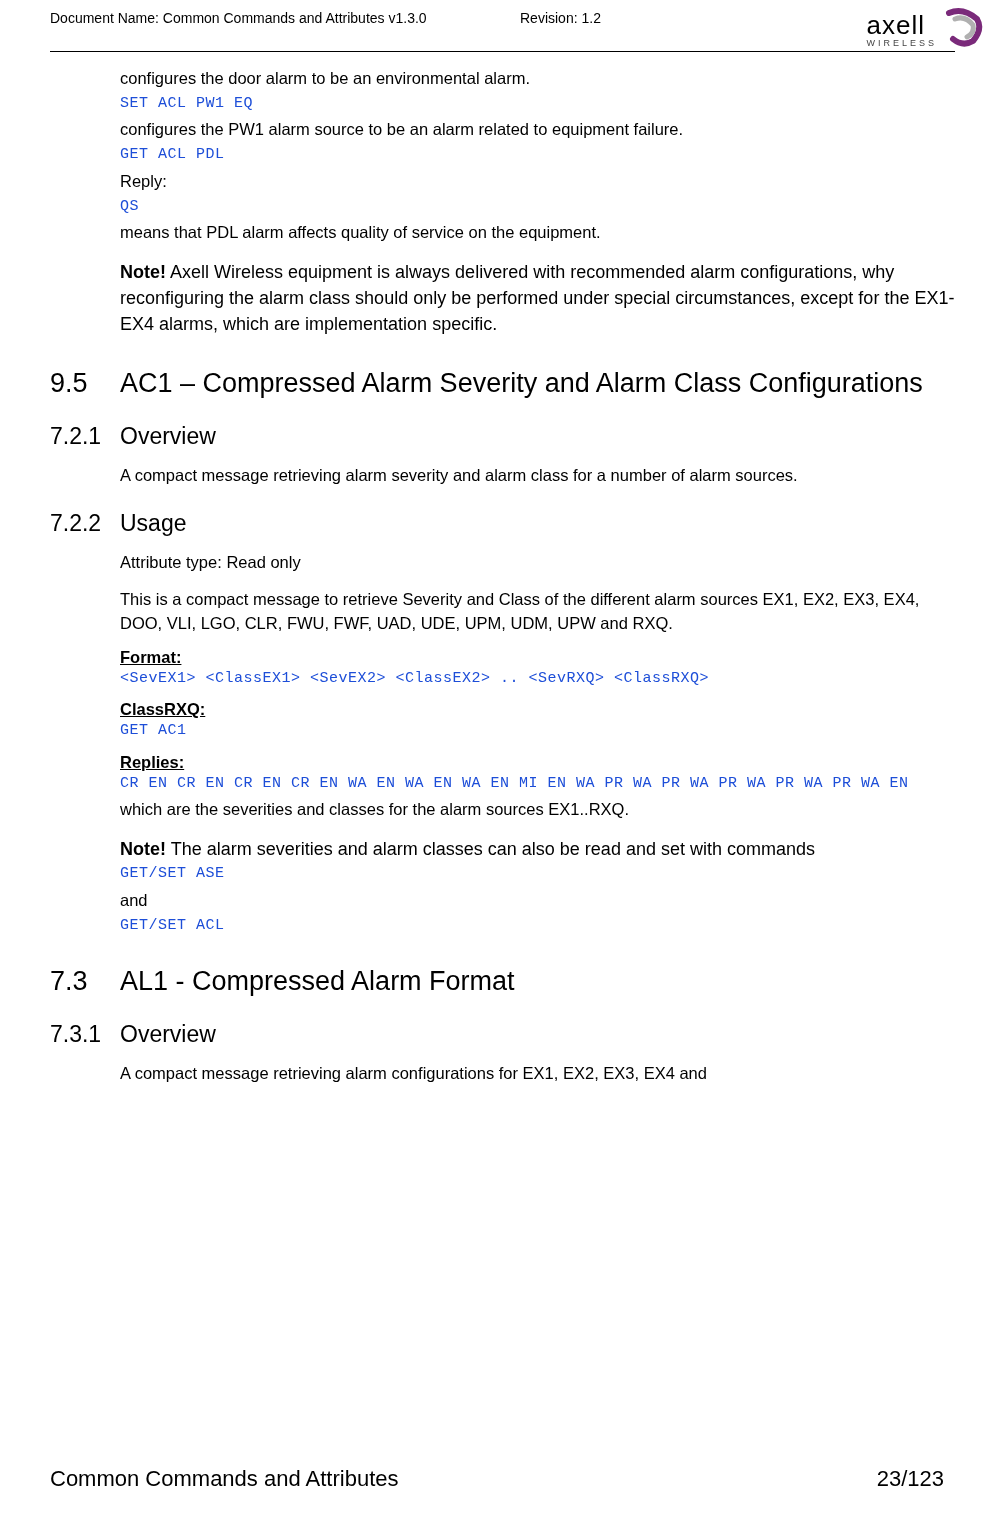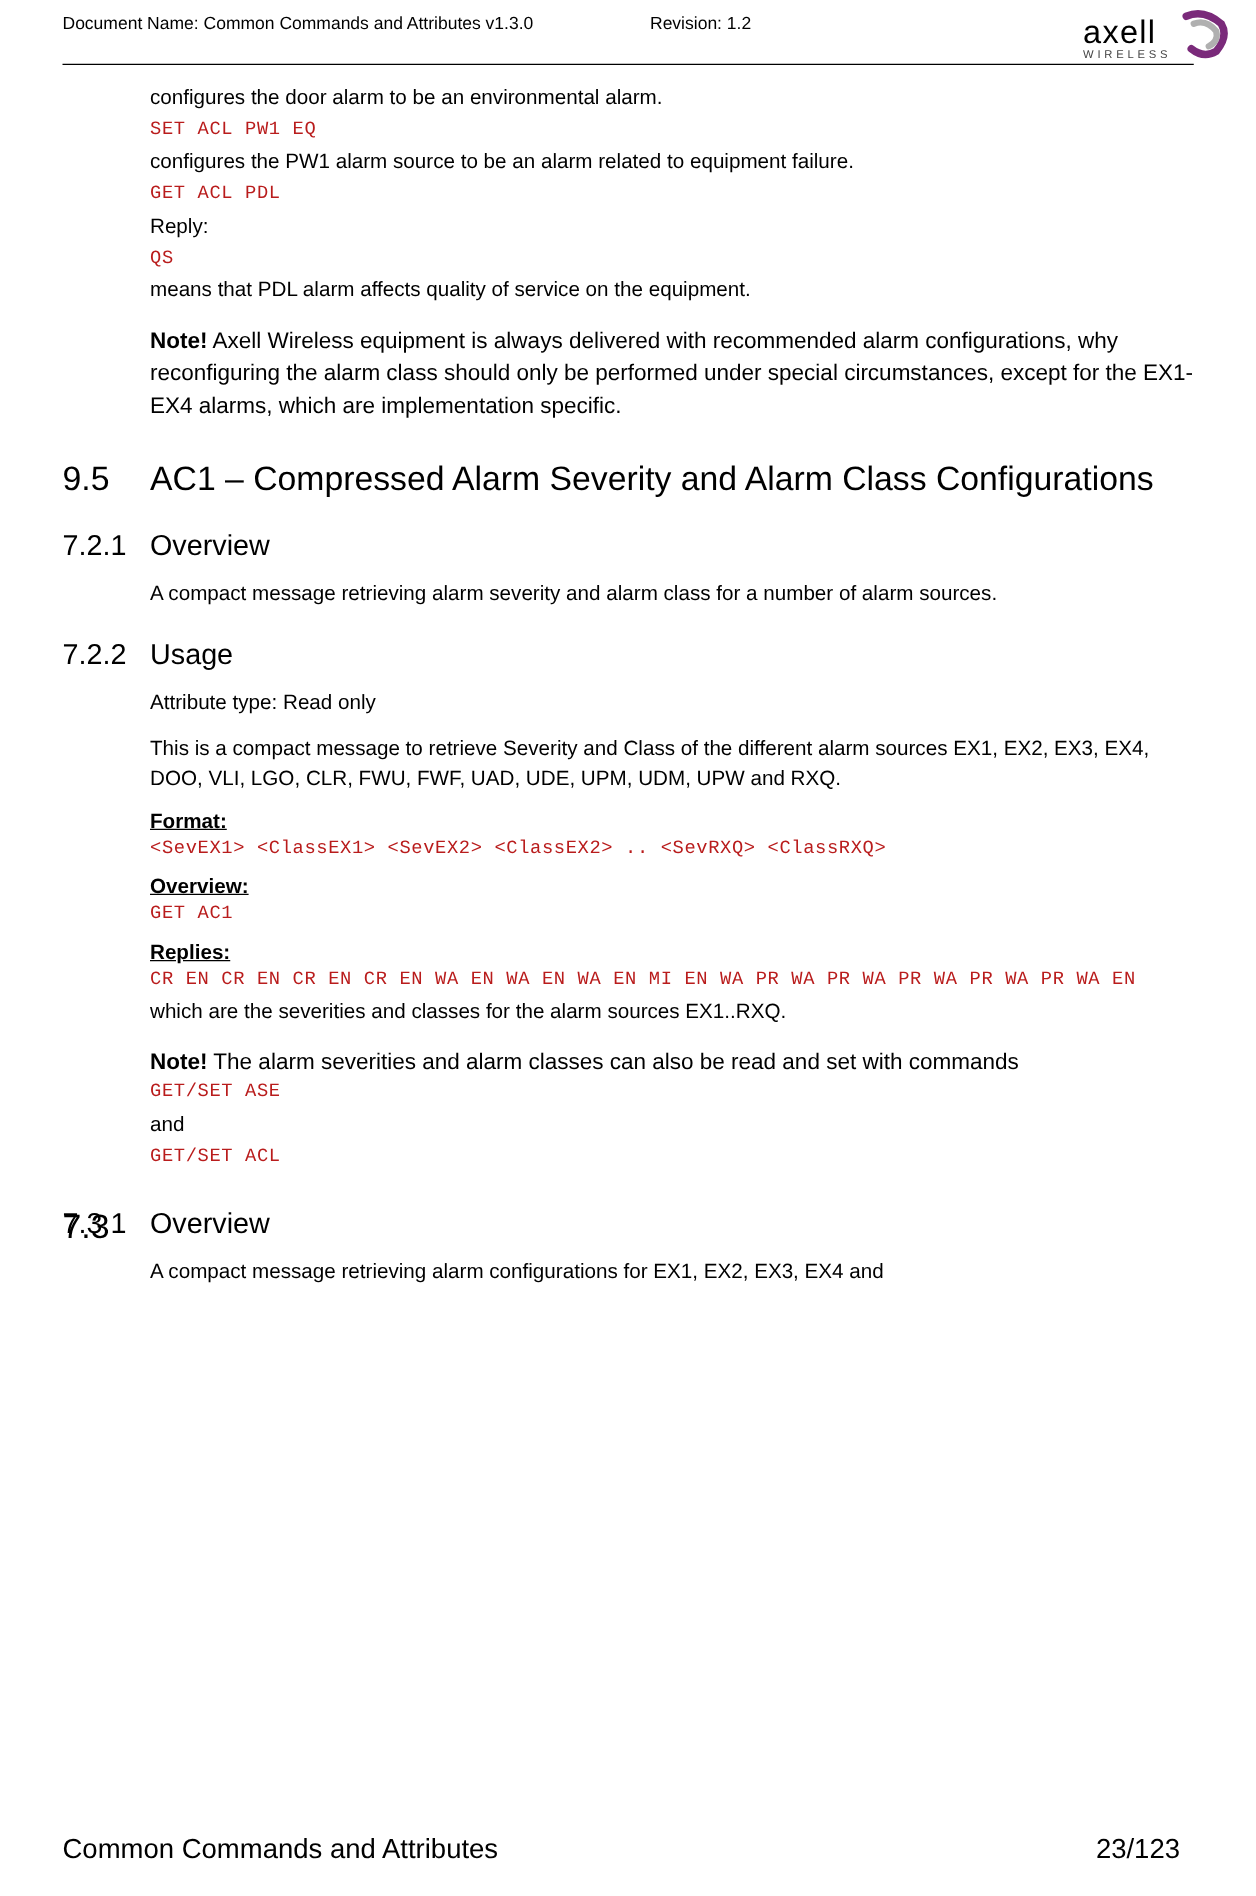--- a/index.html
+++ b/index.html
@@ -33,21 +33,21 @@
     .logo-swirl { margin-left: 4px; }
     .hr-line {
       border: none;
       border-top: 1.5px solid #000;
       margin-top: 25px;
       margin-bottom: 15px;
       width: 100%;
     }
     .content { padding-left: 70px; padding-right: 0; }
     .body-text { font-size: 16.5px; line-height: 1.45; margin-bottom: 3px; }
-    .code-text { font-family: "Courier New", monospace; font-size: 15px; color: #b91c1c; margin: 2px 0 5px 0; line-height: 1.3; letter-spacing: 0.5px; }
+    .code-text { font-family: "Courier New", monospace; font-size: 15px; color: #1d4ed8; margin: 2px 0 5px 0; line-height: 1.3; letter-spacing: 0.5px; }
     .note { font-size: 18px; line-height: 1.45; margin-top: 14px; }
     .note b { font-weight: bold; }
     .h1 { font-size: 27px; font-weight: 400; margin-top: 30px; margin-bottom: 18px; line-height: 1.25; position: relative; margin-left: -70px; padding-left: 70px; }
     .h1 .num { position: absolute; left: 0; }
     .h2 { font-size: 23px; font-weight: 400; margin-top: 22px; margin-bottom: 14px; position: relative; margin-left: -70px; padding-left: 70px; }
     .h2 .num { position: absolute; left: 0; }
     .bold-label { font-weight: bold; font-size: 16.5px; margin-top: 12px; margin-bottom: 2px; text-decoration: underline; }
     .footer {
       position: absolute;
       bottom: 25px;
@@ -115,36 +115,37 @@
     <span>Usage</span>
   </h3>
 
   <p class="body-text">Attribute type: Read only</p>
   <div class="spacer-sm"></div>
   <p class="body-text">This is a compact message to retrieve Severity and Class of the different alarm sources EX1, EX2, EX3, EX4, DOO,  VLI, LGO, CLR, FWU, FWF, UAD, UDE, UPM, UDM, UPW and RXQ.</p>
 
   <p class="bold-label">Format:</p>
   <p class="code-text">&lt;SevEX1&gt; &lt;ClassEX1&gt; &lt;SevEX2&gt; &lt;ClassEX2&gt; .. &lt;SevRXQ&gt; &lt;ClassRXQ&gt;</p>
 
-  <p class="bold-label">Overview:</p>
+  <p class="bold-label">ClassRXQ:</p>
   <p class="code-text">GET AC1</p>
 
   <p class="bold-label">Replies:</p>
   <p class="code-text">CR EN CR EN CR EN CR EN WA EN WA EN WA EN MI EN WA PR WA PR WA PR WA PR WA PR WA EN</p>
   <p class="body-text">which are the severities and classes for the alarm sources EX1..RXQ.</p>
 
   <p class="note">
     <b>Note!</b><span> The alarm severities and alarm classes can also be read and set with commands</span>
   </p>
   <p class="code-text">GET/SET ASE</p>
   <p class="body-text">and</p>
   <p class="code-text">GET/SET ACL</p>
 
   <h2 class="h1">
     <span class="num">7.3</span>
+    <span>AL1 - Compressed Alarm Format</span>
   </h2>
 
   <h3 class="h2">
     <span class="num">7.3.1</span>
     <span>Overview</span>
   </h3>
 
   <p class="body-text">A compact message retrieving alarm configurations for EX1, EX2, EX3, EX4 and</p>
 
 </div>

